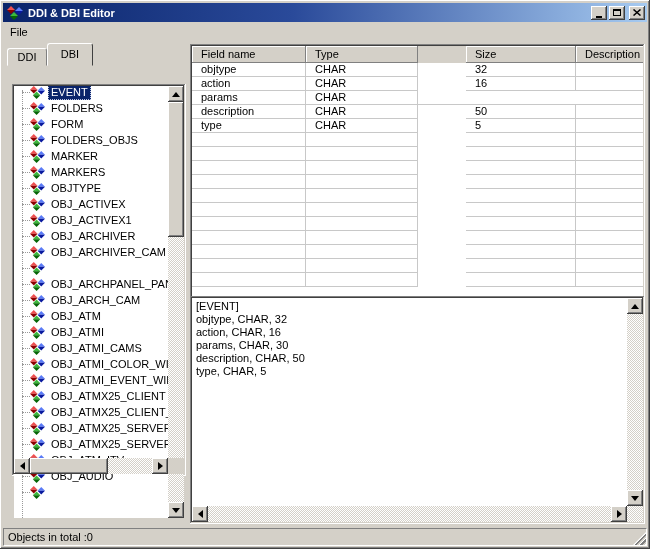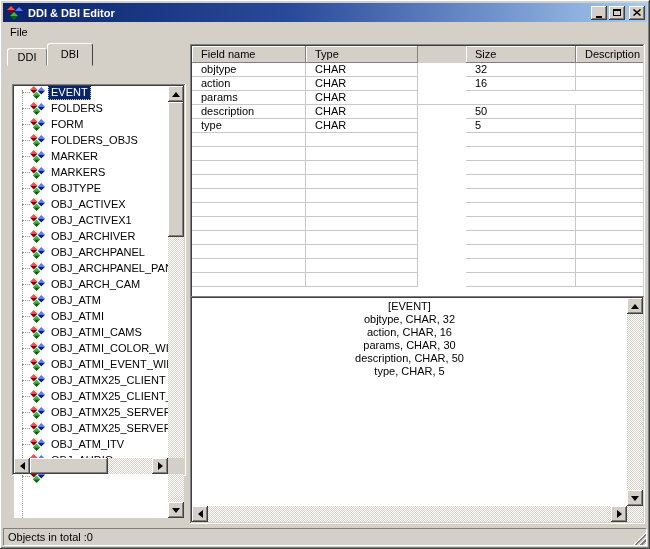--- a/index.html
+++ b/index.html
@@ -46,21 +46,21 @@
     border-color:#fff #404040 #d4d0c8 #fff; z-index:2; }
 
   
   .sunken {
     position:absolute; background:#fff;
     box-shadow: inset -1px -1px 0 #fff, inset 1px 1px 0 #808080,
                 inset -2px -2px 0 #d4d0c8, inset 2px 2px 0 #404040;
   }
   .tree-panel    { left:12px;  top:68px;  width:174px; height:392px;margin-top:16px; }
   .table-panel   { left:190px; top:44px;  width:455px; height:302px; }
-  .details-panel { left:190px; top:296px; width:455px; height:228px;text-align:center; }
+  .details-panel { left:190px; top:296px; width:455px; height:228px; }
 
   
   .tree-viewport { position:absolute; left:2px; top:2px; width:154px; height:432px;
     overflow:hidden; background:#fff; }
   .tree-content { position:relative; top:-2px; }
   .tree-vline { position:absolute; left:8px; top:6px; height:444px;
     border-left:1px dotted #999; }
   .tree-row { height:16px; display:flex; align-items:center; position:relative;
     padding-left:16px; white-space:nowrap; }
   .tree-row::before { content:""; position:absolute; left:8px; top:8px; width:8px;
@@ -305,21 +305,33 @@
             <span class="tree-icon">
               <svg width="15" height="15" viewBox="0 0 16 16">
                 <polygon points="4,1 8,5 0,5" fill="#f05050"></polygon>
                 <polygon points="0,5 8,5 4,9" fill="#8b0000"></polygon>
                 <polygon points="12,2 16,6 8,6" fill="#5b7bf7"></polygon>
                 <polygon points="8,6 16,6 12,10" fill="#0a1a9e"></polygon>
                 <polygon points="7,7 11,11 3,11" fill="#3cb83c"></polygon>
                 <polygon points="3,11 11,11 7,15" fill="#056605"></polygon>
               </svg>
             </span>
-            <span class="tree-label">OBJ_ARCHPANEL</span>
+            <span class="tree-label">OBJ_ARCHIVER_CAM</span>
+          </div>
+          <div class="tree-row">
+            <span class="tree-icon">
+              <svg width="15" height="15" viewBox="0 0 16 16">
+                <polygon points="4,1 8,5 0,5" fill="#f05050"></polygon>
+                <polygon points="0,5 8,5 4,9" fill="#8b0000"></polygon>
+                <polygon points="12,2 16,6 8,6" fill="#5b7bf7"></polygon>
+                <polygon points="8,6 16,6 12,10" fill="#0a1a9e"></polygon>
+                <polygon points="7,7 11,11 3,11" fill="#3cb83c"></polygon>
+                <polygon points="3,11 11,11 7,15" fill="#056605"></polygon>
+              </svg>
+            </span>
           </div>
           <div class="tree-row">
             <span class="tree-icon">
               <svg width="15" height="15" viewBox="0 0 16 16">
                 <polygon points="4,1 8,5 0,5" fill="#f05050"></polygon>
                 <polygon points="0,5 8,5 4,9" fill="#8b0000"></polygon>
                 <polygon points="12,2 16,6 8,6" fill="#5b7bf7"></polygon>
                 <polygon points="8,6 16,6 12,10" fill="#0a1a9e"></polygon>
                 <polygon points="7,7 11,11 3,11" fill="#3cb83c"></polygon>
                 <polygon points="3,11 11,11 7,15" fill="#056605"></polygon>

